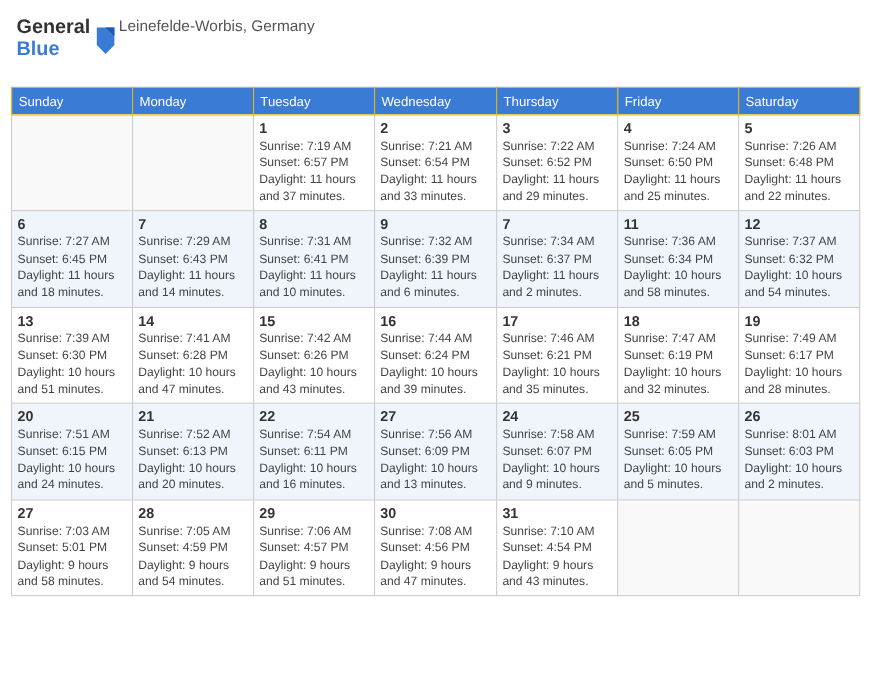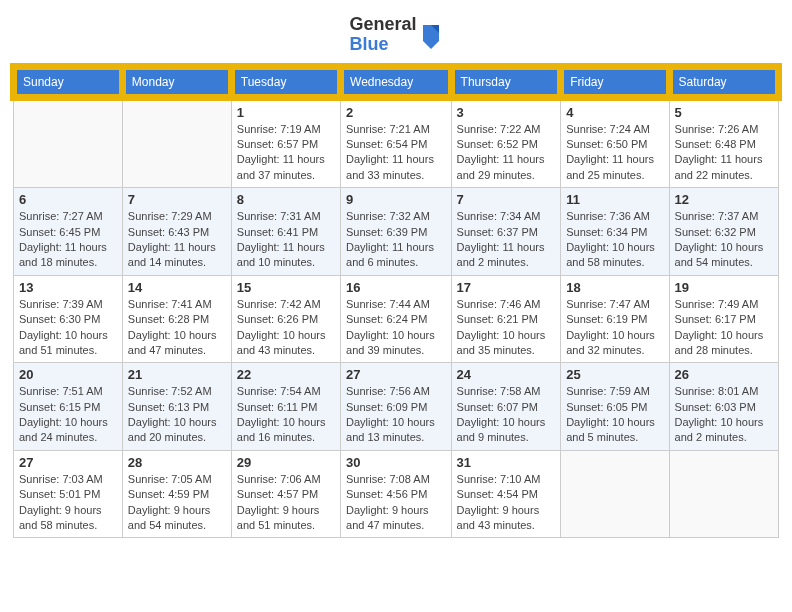--- a/index.html
+++ b/index.html
@@ -5,23 +5,23 @@
     * { box-sizing: border-box; margin: 0; padding: 0; }
     body {
       font-family: Arial, sans-serif;
       background: #fff;
       width: 792px;
       min-height: 612px;
       padding: 10px;
     }
     .header {
       display: flex;
-      justify-content: center;
+      justify-content: flex-start;
       align-items: flex-start;
-      margin-bottom: 8px;
+      margin-bottom: 24px;
       padding: 5px 5px 0 5px;
     }
     .logo {
       display: flex;
       align-items: center;
     }
     .logo-text {
       display: flex;
       flex-direction: column;
       line-height: 1.1;
@@ -59,21 +59,21 @@
       border-collapse: collapse;
       font-size: 11px;
     }
     .calendar th {
       background-color: #3a7bd5;
       color: white;
       text-align: left;
       padding: 5px 6px;
       font-size: 12px;
       font-weight: normal;
-      border: 7px solid #eab308;
+      border: 1px solid #eab308;
     }
     .calendar td {
       border: 1px solid #ccc;
       vertical-align: top;
       padding: 4px 5px;
       width: 113px;
       min-height: 75px;
       height: 85px;
     }
     .day-number {
@@ -106,20 +106,21 @@
     <div class="logo-text">
       <span class="logo-general">General</span>
       <span class="logo-blue">Blue</span>
     </div>
     <svg class="logo-icon" viewBox="0 0 24 28" xmlns="http://www.w3.org/2000/svg">
       <polygon points="4,4 20,4 20,20 12,28 4,20" fill="#3a7bd5"></polygon>
       <polygon points="12,4 20,4 20,12" fill="#1a5bb5"></polygon>
     </svg>
   </div>
   <div class="title-block">
+    <div class="location">Leinefelde-Worbis, Germany</div>
   </div>
 </div>
 
 <table class="calendar">
   <thead>
     <tr>
     <th>Sunday</th>
         <th>Monday</th>
         <th>Tuesday</th>
         <th>Wednesday</th>

